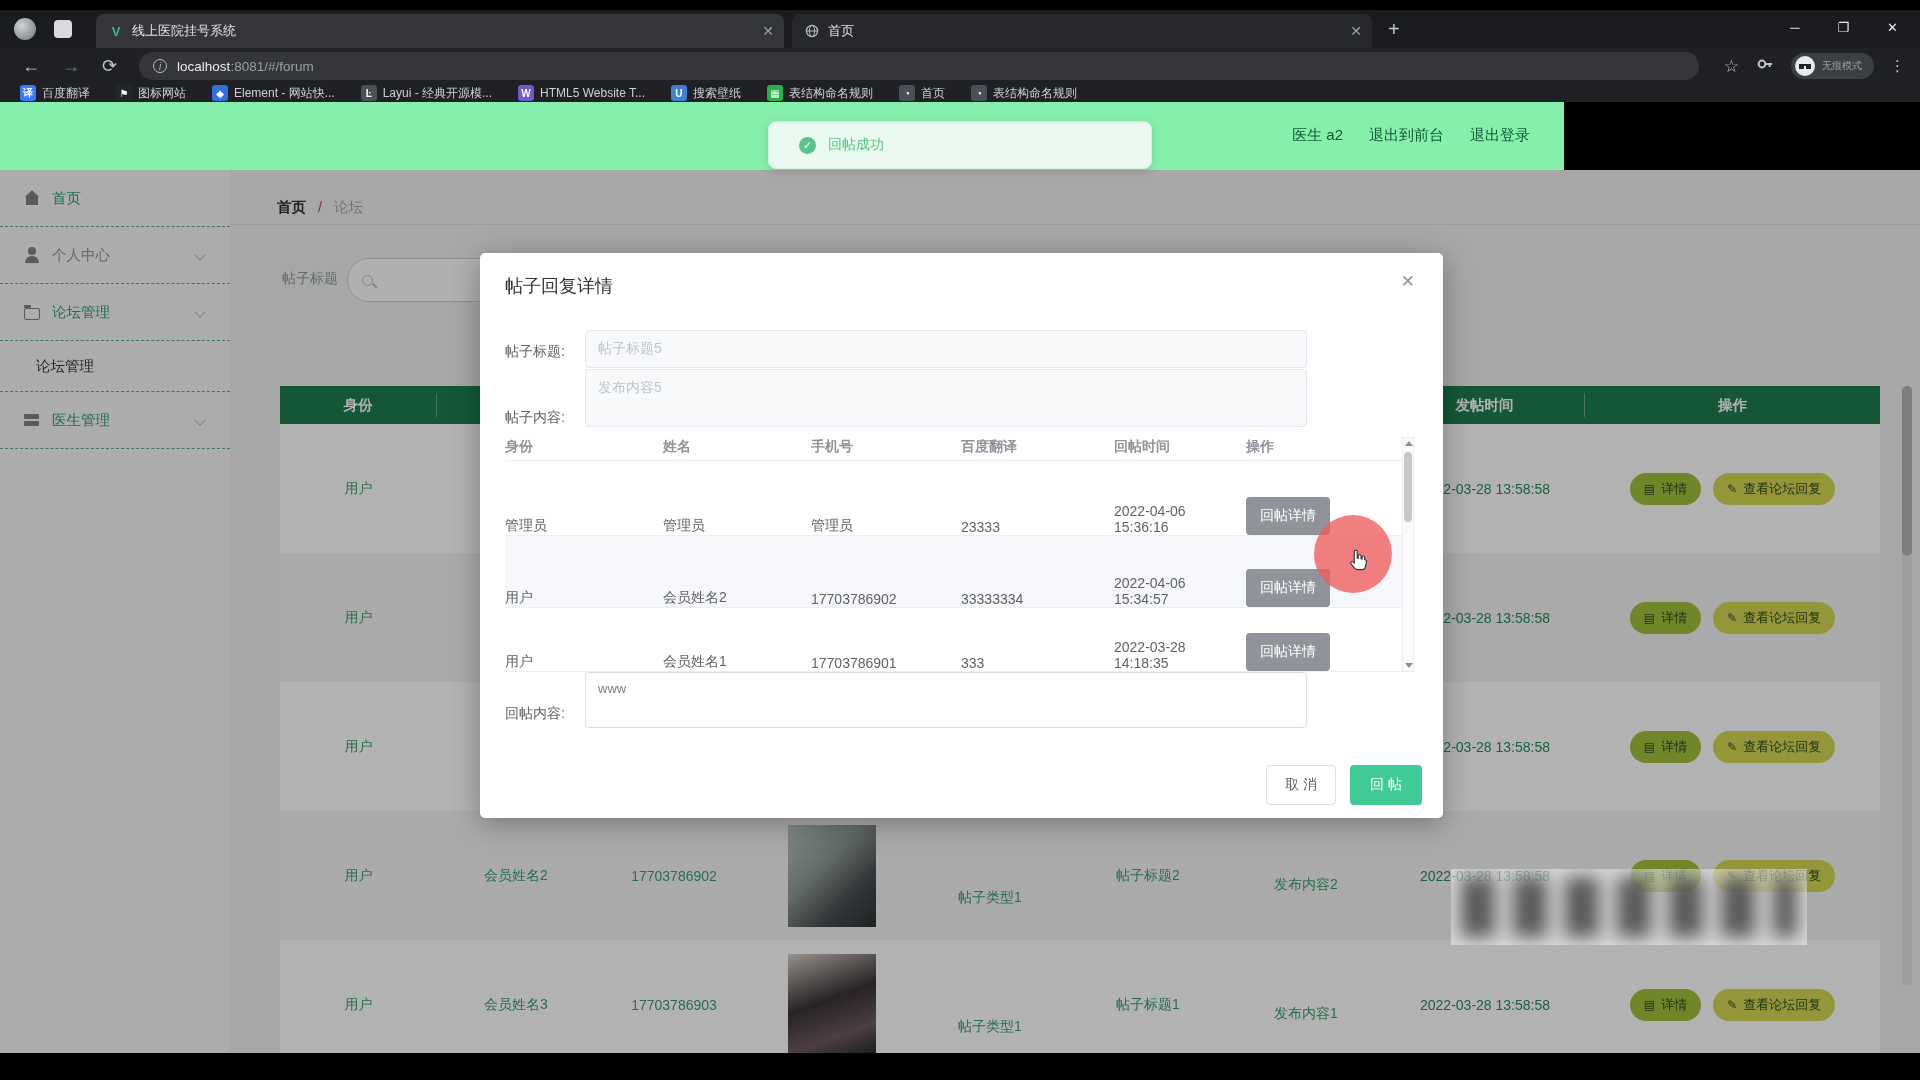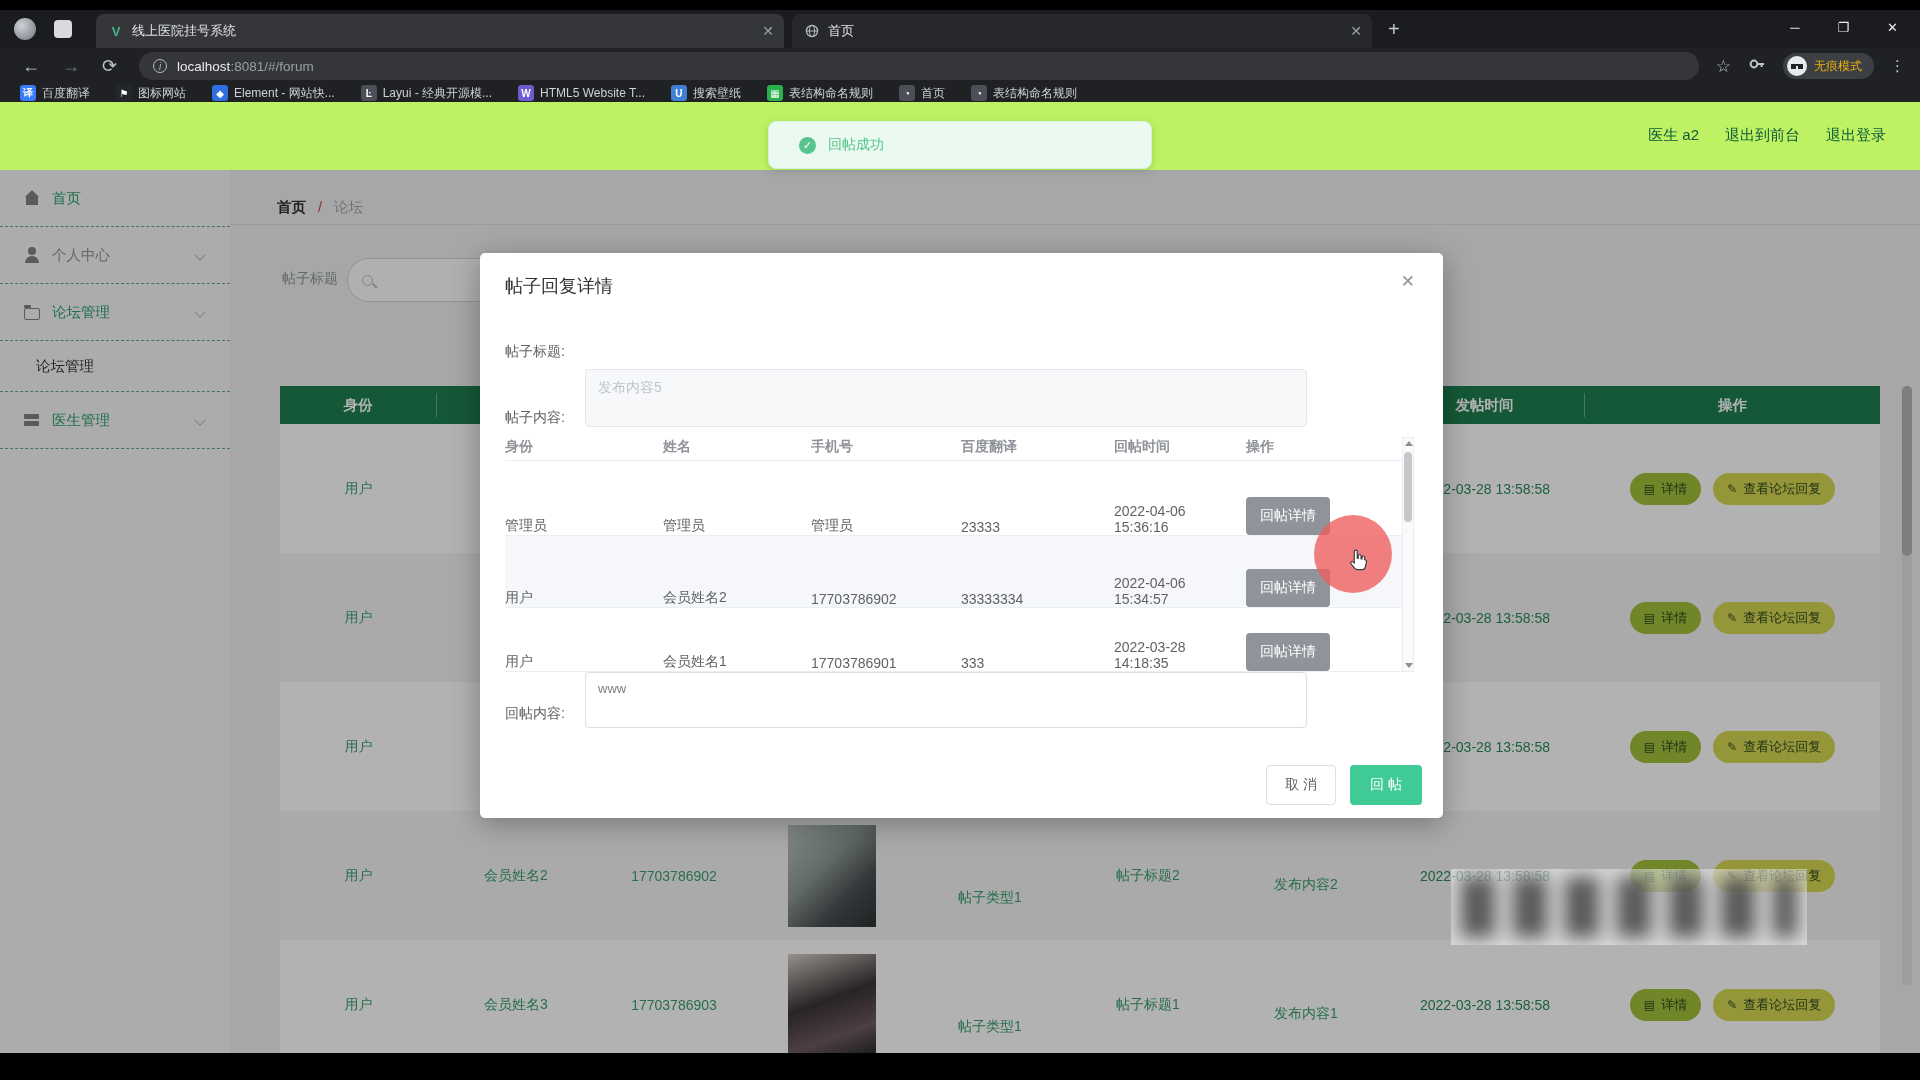--- a/index.html
+++ b/index.html
@@ -25,29 +25,29 @@
   .omnibox{height:28px;background:#35363a;border-radius:14px;margin-left:22px;width:1560px;display:flex;align-items:center;padding:0 14px;}
   .info-icon{width:14px;height:14px;border-radius:50%;border:1.5px solid #b6babf;color:#b6babf;font-size:10px;display:flex;align-items:center;justify-content:center;font-style:italic;}
   .urltext{margin-left:10px;font-size:13.5px;}
   .urltext .host{color:#e8eaed;}
   .urltext .path{color:#9aa0a6;}
   .urlbar-right{position:absolute;right:14px;top:48px;height:36px;display:flex;align-items:center;gap:16px;}
   .star{color:#c0c4c9;font-size:17px;}
   .incog-badge{display:flex;align-items:center;gap:7px;background:#3c3f44;border-radius:13px;padding:3px 12px 3px 4px;}
   .incog-circle{width:20px;height:20px;border-radius:50%;background:#e8eaed;display:flex;align-items:center;justify-content:center;}
   .incog-glasses{width:12px;height:5px;border-left:5px solid #202124;border-right:5px solid #202124;border-top:2px solid #202124;}
-  .incog-label{color:#eab308;font-size:12px;font-family:Liberation Serif, serif;}
+  .incog-label{color:#a3a3a3;font-size:10px;font-family:Liberation Serif, serif;}
   .dots{color:#c0c4c9;font-size:15px;letter-spacing:1px;}
   .bookmarks{position:absolute;left:0;top:84px;width:1920px;height:18px;background:#202124;display:flex;align-items:center;gap:26px;padding-left:20px;}
   .bm{display:flex;align-items:center;gap:6px;}
   .bm .bicon{width:16px;height:16px;border-radius:3px;display:flex;align-items:center;justify-content:center;font-size:10px;color:#fff;font-weight:bold;}
   .bm .blabel{color:#ced1d5;font-size:12px;white-space:nowrap;}
 
   
-  .app-header{position:absolute;left:0;top:102px;width:1920px;height:68px;background:#bef264;}
+  .app-header{position:absolute;left:0;top:102px;width:1564px;height:68px;background:#86efac;}
   .user-links{position:absolute;right:34px;top:24px;display:flex;gap:26px;color:#0f5a37;font-size:15px;}
   .toast{position:absolute;left:768px;top:19px;width:384px;height:48px;background:#eafaf0;border:1px solid #d4f1df;border-radius:8px;display:flex;align-items:center;z-index:80;box-shadow:0 2px 8px rgba(0,0,0,.15);}
   .toast .check{width:17px;height:17px;border-radius:50%;background:#57c58b;color:#fff;font-size:11px;display:flex;align-items:center;justify-content:center;margin-left:30px;}
   .toast .msg{color:#57c58b;font-size:14px;margin-left:12px;}
 
   
   .app-body{position:absolute;left:0;top:170px;width:1920px;height:883px;background:#f0f0f0;}
   .sidebar{position:absolute;left:0;top:0;width:230px;height:883px;background:#f7f7f7;}
   .side-item{height:57px;display:flex;align-items:center;border-bottom:1px dashed #57a983;padding-left:24px;position:relative;}
   .side-item .lbl{font-size:14.5px;margin-left:12px;}
@@ -425,20 +425,21 @@
 
   <div class="watermark">
       <div class="blob"></div>
     </div>
 
   <div class="modal">
     <div class="m-title">帖子回复详情</div>
     <div class="m-close">✕</div>
 
     <div class="m-label" style="left:25px;top:90px;">帖子标题:</div>
+    <div class="m-input" style="top:77px;height:38px;">帖子标题5</div>
     <div class="m-label" style="left:25px;top:156px;">帖子内容:</div>
     <div class="m-input" style="top:116px;height:58px;">发布内容5</div>
 
     <div class="m-table">
       <div class="mt-head">
         <div class="hc mc1">身份</div>
         <div class="hc mc2">姓名</div>
         <div class="hc mc3">手机号</div>
         <div class="hc mc4">百度翻译</div>
         <div class="hc mc5">回帖时间</div>

